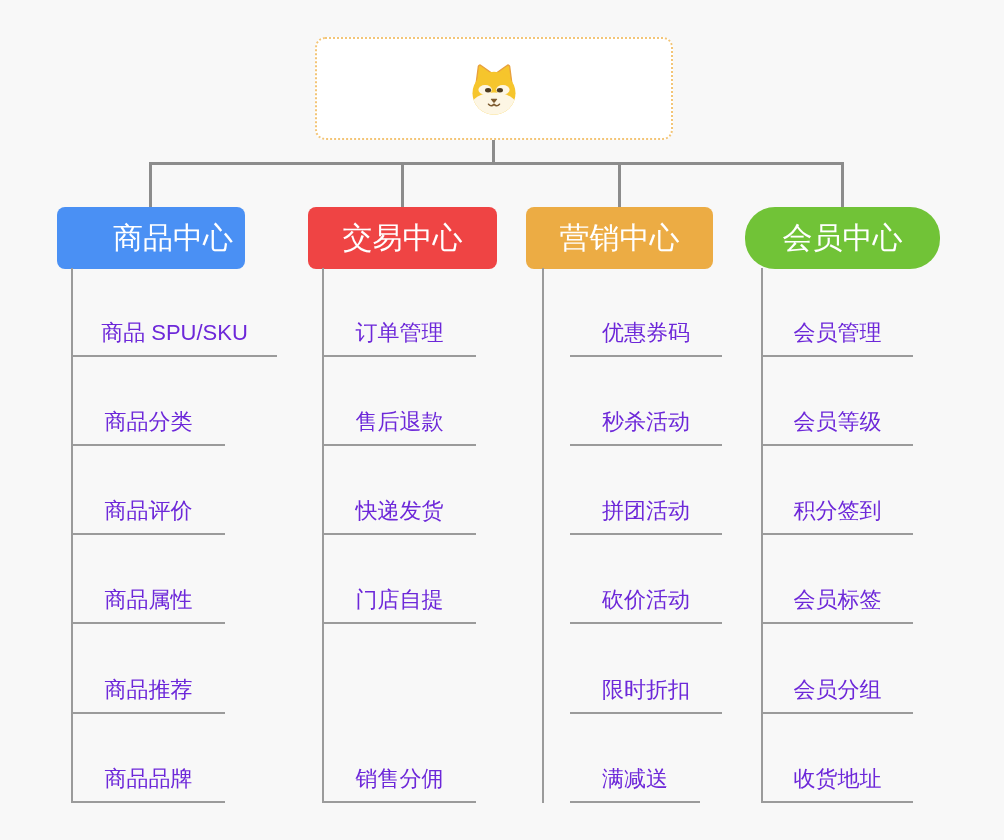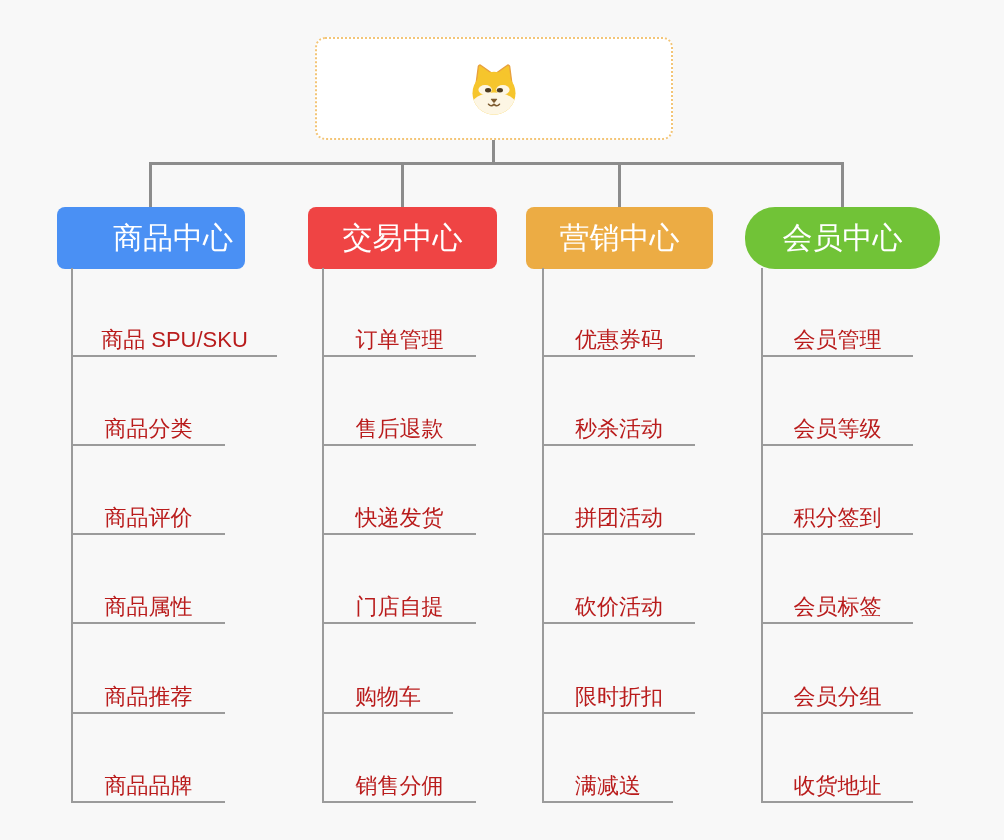--- a/index.html
+++ b/index.html
@@ -39,25 +39,26 @@
   .b2{left:526px;width:187px;background:#ecac44;}
   .b3{left:745px;width:195px;background:#71c337;border-radius:30px;}
   
   .trunk{position:absolute;top:268px;width:2px;height:535px;background:#9b9b9b;}
   .t0{left:71px;} .t1{left:322px;} .t2{left:542px;} .t3{left:761px;}
   
   .item{
     position:absolute;height:44px;box-sizing:border-box;
     border-bottom:2px solid #9b9b9b;
     display:flex;align-items:flex-end;justify-content:center;
-    font-size:22px;color:#b91c1c;white-space:nowrap;
+    padding-bottom:7px;
+    font-size:22px;color:#6d28d9;white-space:nowrap;
   }
   .c0{left:72px;width:153px;}
   .c1{left:323px;width:153px;}
-  .c2{left:543px;width:152px;}
+  .c2{left:570px;width:152px;}
   .c3{left:762px;width:151px;}
   .r0{top:313px;} .r1{top:402px;} .r2{top:491px;}
   .r3{top:580px;text-align:right;} .r4{top:670px;} .r5{top:759px;}
   .wide{width:205px;}
   .narrow{width:130px;}
 </style>
 </head>
 <body>
 
 <div class="canvas">
@@ -103,21 +104,20 @@
   <div class="item c0 r1">商品分类</div>
   <div class="item c0 r2">商品评价</div>
   <div class="item c0 r3">商品属性</div>
   <div class="item c0 r4">商品推荐</div>
   <div class="item c0 r5">商品品牌</div>
 
   <div class="item c1 r0">订单管理</div>
   <div class="item c1 r1">售后退款</div>
   <div class="item c1 r2">快递发货</div>
   <div class="item c1 r3">门店自提</div>
-  <div class="item c1 r4 narrow">购物车</div>
   <div class="item c1 r5">销售分佣</div>
 
   <div class="item c2 r0">优惠券码</div>
   <div class="item c2 r1">秒杀活动</div>
   <div class="item c2 r2">拼团活动</div>
   <div class="item c2 r3">砍价活动</div>
   <div class="item c2 r4">限时折扣</div>
   <div class="item c2 r5 narrow">满减送</div>
 
   <div class="item c3 r0">会员管理</div>

